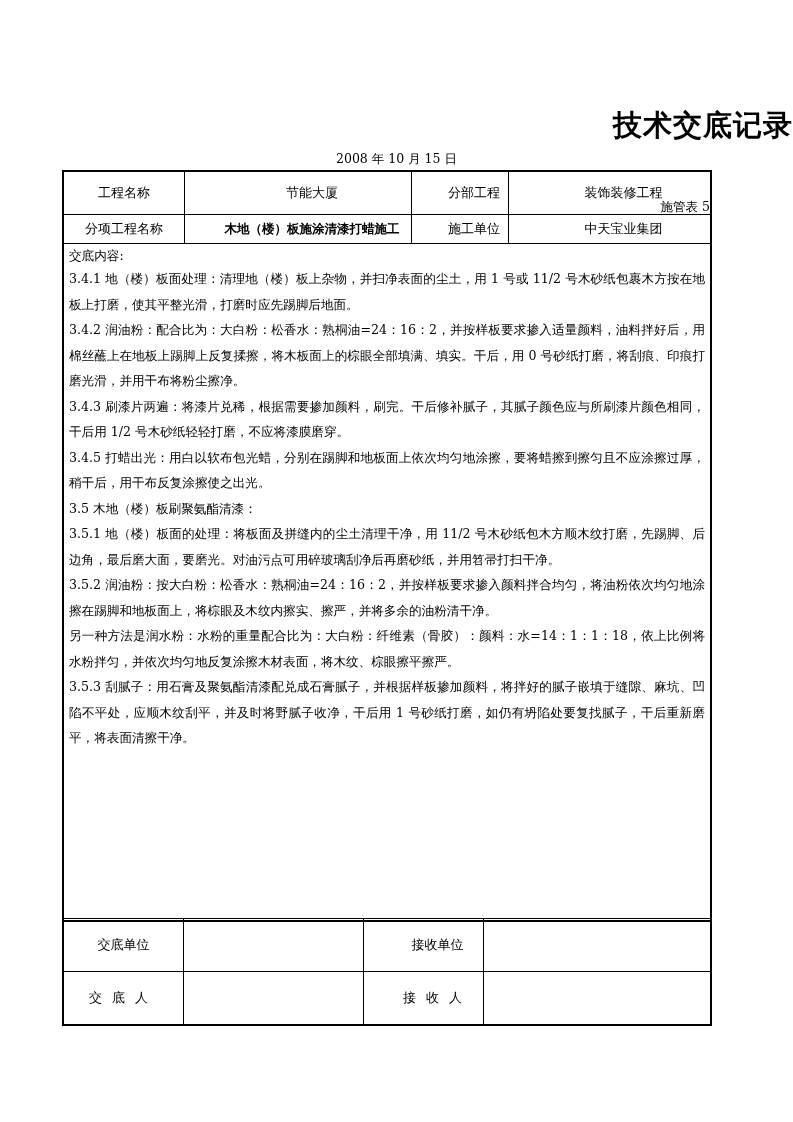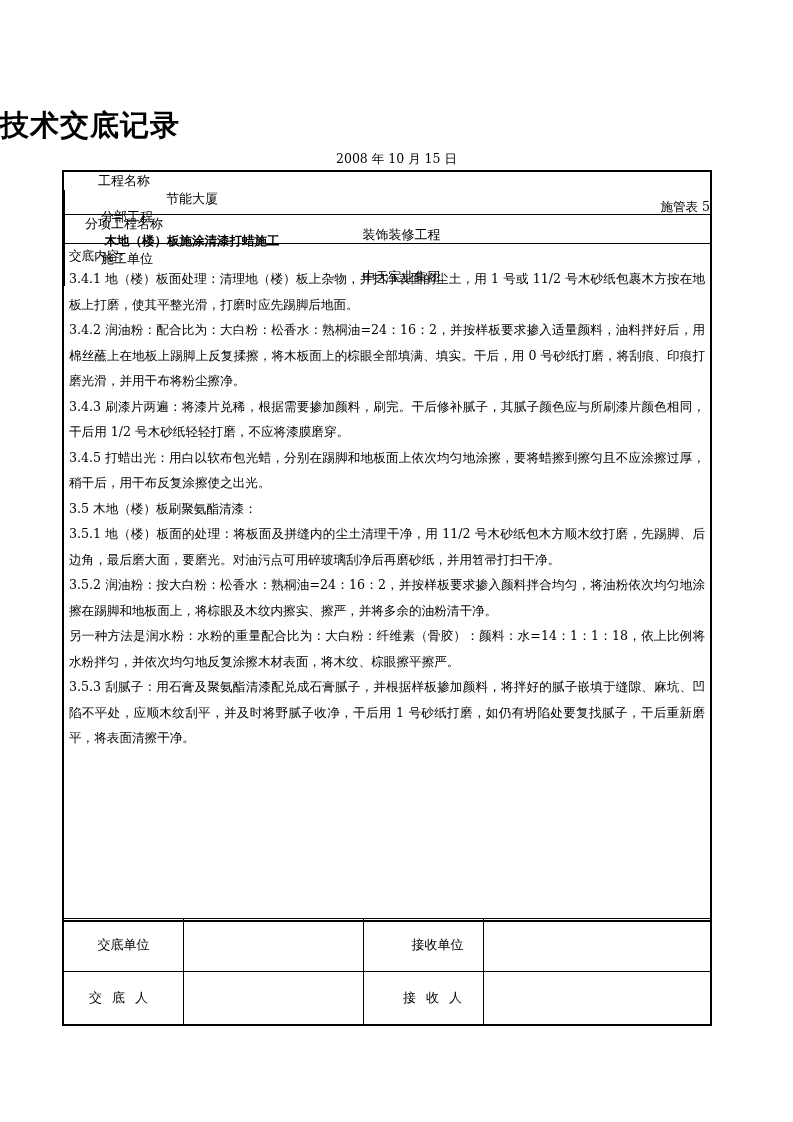--- a/index.html
+++ b/index.html
@@ -1,24 +1,24 @@
 <!DOCTYPE html>
 <html><head>
 <meta charset="utf-8">
 <style>
   html, body { margin: 0; padding: 0; background: #ffffff; }
   body { width: 793px; height: 1122px; position: relative; overflow: hidden;
          font-family: "DejaVu Serif", "Liberation Serif", serif; color: #000; }
-  .title { position: absolute; left: 0; width: 793px; top: 106px; text-align: left;
+  .title { position: absolute; left: 0; width: 793px; top: 106px; text-align: right;
            font-family: "DejaVu Sans", "Liberation Sans", sans-serif; font-weight: bold;
            font-size: 29px; letter-spacing: 1px; }
   .date { position: absolute; left: 0; width: 793px; top: 151px; text-align: center; font-size: 12.5px; }
   .formno { position: absolute; right: 83px; top: 151px; font-size: 12.5px; margin-top: 48px; }
   .tbl { position: absolute; left: 62px; top: 170px; width: 650px; border: 2px solid #000; box-sizing: border-box; }
-  .row { display: flex; border-bottom: 1px solid #000; flex-direction: column; }
+  .row { display: flex; border-bottom: 1px solid #000; }
   .cell { display: flex; align-items: center; justify-content: center; font-size: 13px; box-sizing: border-box; }
   .cell + .cell { border-left: 1px solid #000; padding-left: 28px; }
   .r1 { height: 42px; }
   .r2 { height: 28px; }
   .c1 { width: 120px; } .c2 { width: 227px; } .c3 { width: 97px; } .c4 { flex: 1; }
   .bold { font-family: "DejaVu Sans", "Liberation Sans", sans-serif; font-weight: bold; font-size: 12.5px; }
   .content { height: 676px; padding: 2px 5px 0 5px; box-sizing: border-box; font-size: 12.6px; overflow: hidden; }
   .content p { margin: 0; line-height: 25.5px; text-align: justify; }
   .content .head { line-height: 20px; }
   .sig { position: absolute; left: 62px; top: 918px; width: 650px; border: 2px solid #000; border-top: 1px solid #000; box-sizing: border-box; }

